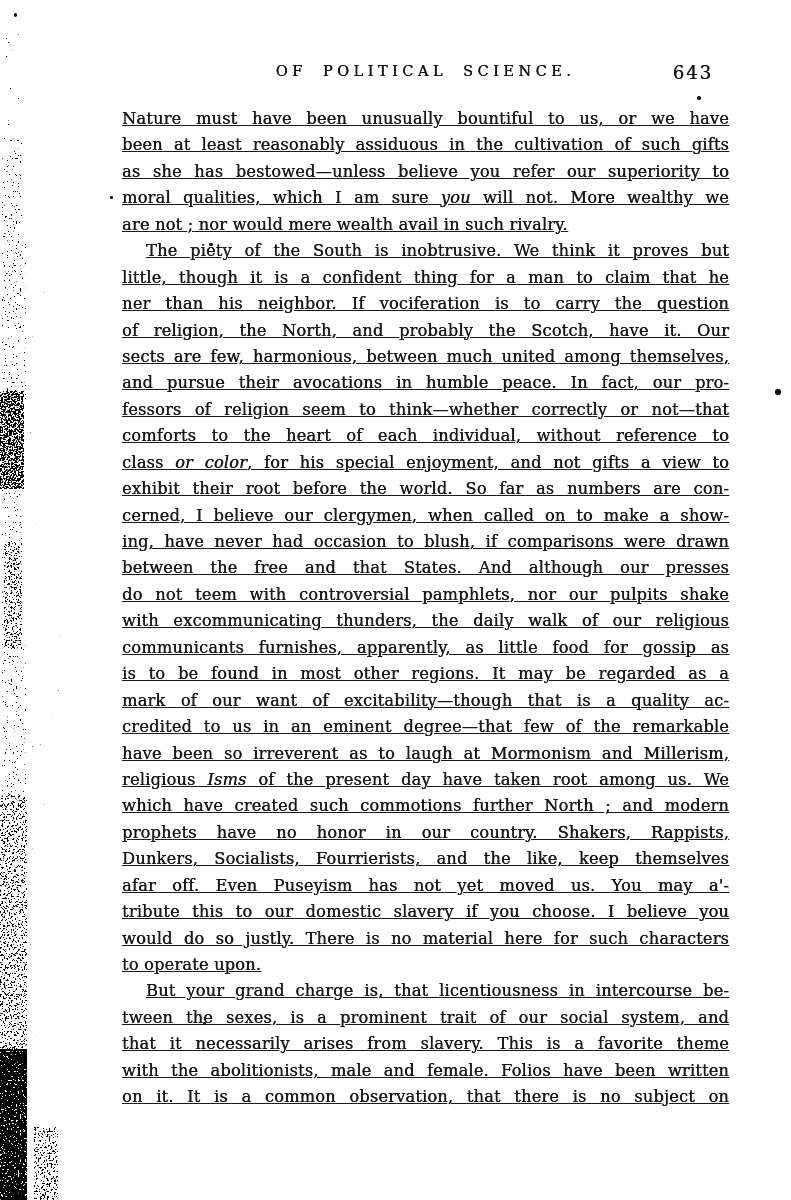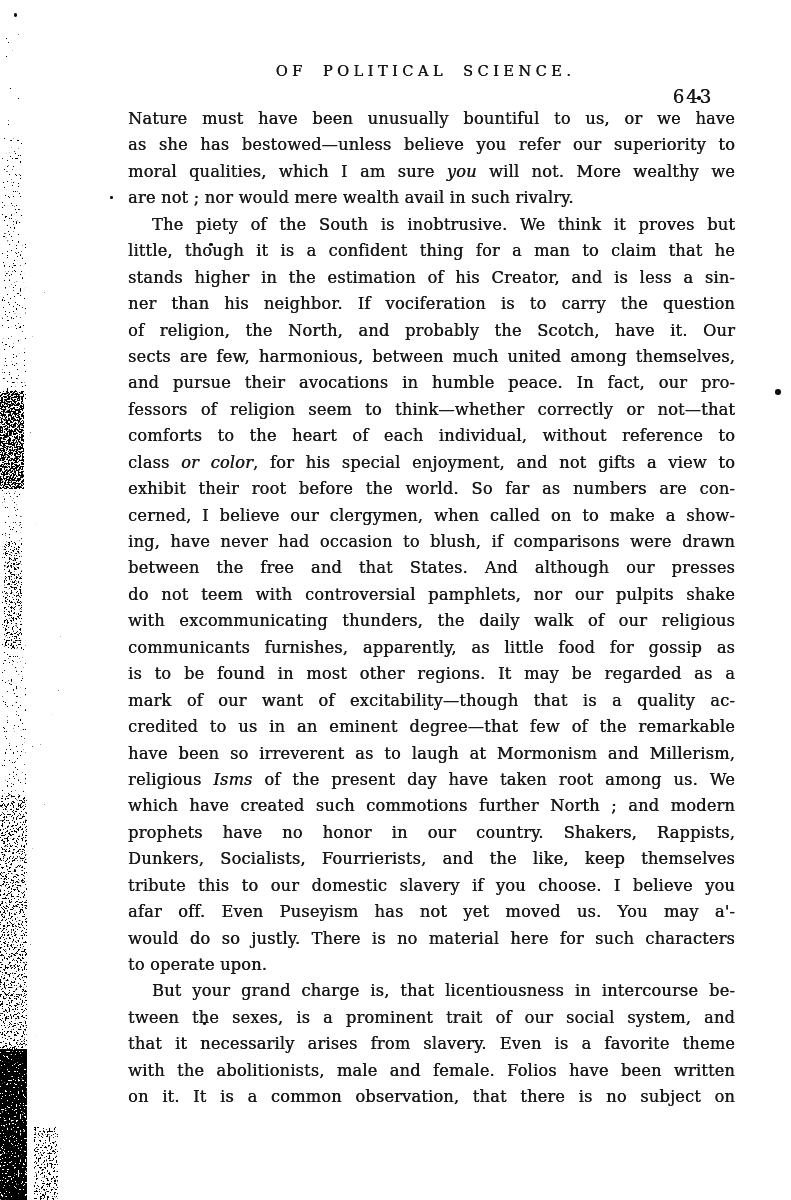--- a/index.html
+++ b/index.html
@@ -31,28 +31,28 @@
     text-shadow: 0.4px 0 0 currentColor;
   }
   .page-number {
     position: absolute;
     top: 62px;
     right: 78px;
     font-size: 18px;
     letter-spacing: 2px;
     color: #161616;
     text-shadow: 0.4px 0 0 currentColor;
-    margin-top: 24px;
   }
   
   .text-block {
     position: absolute;
     top: 106px;
-    left: 128px;
+    left: 122px;
     width: 607px;
+    text-decoration: underline;
   }
   .paragraph { margin: 0; padding: 0; }
   .line {
     height: 26.45px;
     line-height: 26.45px;
     font-size: 16.2px;
     letter-spacing: 0.2px;
     text-align: justify;
     text-align-last: justify;
     color: #191919;
@@ -122,28 +122,28 @@
   </svg>
 
   <div>
     <div class="running-title">OF POLITICAL SCIENCE.</div>
     <div class="page-number">643</div>
   </div>
 
   <div class="text-block">
       <div class="paragraph">
         <div class="line"><span>Nature must have been unusually bountiful to us, or we have</span></div>
+        <div class="line"><span>been at least reasonably assiduous in the cultivation of such gifts</span></div>
         <div class="line"><span>as she has bestowed—unless believe you refer our superiority to</span></div>
         <div class="line"><span>moral qualities, which I am sure </span><i>you</i><span> will not.  More wealthy we</span></div>
         <div class="line lastline"><span>are not ; nor would mere wealth avail in such rivalry.</span></div>
       </div>
       <div class="paragraph">
         <div class="line indent"><span>The piety of the South is inobtrusive.  We think it proves but</span></div>
         <div class="line"><span>little, though it is a confident thing for a man to claim that he</span></div>
-        <div class="line"><span>stands higher in the estimation of his Creator, and is less a sin-</span></div>
         <div class="line"><span>ner than his neighbor.  If vociferation is to carry the question</span></div>
         <div class="line"><span>of religion, the North, and probably the Scotch, have it.  Our</span></div>
         <div class="line"><span>sects are few, harmonious, between much united among themselves,</span></div>
         <div class="line"><span>and pursue their avocations in humble peace.  In fact, our pro-</span></div>
         <div class="line"><span>fessors of religion seem to think—whether correctly or not—that</span></div>
         <div class="line"><span>comforts to the heart of each individual, without reference to</span></div>
         <div class="line"><span>class </span><i>or color</i><span>, for his special enjoyment, and not gifts a view to</span></div>
         <div class="line"><span>exhibit their root before the world.  So far as numbers are con-</span></div>
         <div class="line"><span>cerned, I believe our clergymen, when called on to make a show-</span></div>
         <div class="line"><span>ing, have never had occasion to blush, if comparisons were drawn</span></div>
@@ -152,29 +152,29 @@
         <div class="line"><span>with excommunicating thunders, the daily walk of our religious</span></div>
         <div class="line"><span>communicants furnishes, apparently, as little food for gossip as</span></div>
         <div class="line"><span>is to be found in most other regions.  It may be regarded as a</span></div>
         <div class="line"><span>mark of our want of excitability—though that is a quality ac-</span></div>
         <div class="line"><span>credited to us in an eminent degree—that few of the remarkable</span></div>
         <div class="line"><span>have been so irreverent as to laugh at Mormonism and Millerism,</span></div>
         <div class="line"><span>religious </span><i>Isms</i><span> of the present day have taken root among us.  We</span></div>
         <div class="line"><span>which have created such commotions further North ; and modern</span></div>
         <div class="line"><span>prophets have no honor in our country.  Shakers, Rappists,</span></div>
         <div class="line"><span>Dunkers, Socialists, Fourrierists, and the like, keep themselves</span></div>
+        <div class="line"><span>afar off.  Even Puseyism has not yet moved us.  You may a'-</span></div>
         <div class="line"><span>tribute this to our domestic slavery if you choose.  I believe you</span></div>
-        <div class="line"><span>afar off.  Even Puseyism has not yet moved us.  You may a'-</span></div>
         <div class="line"><span>would do so justly.  There is no material here for such characters</span></div>
         <div class="line lastline"><span>to operate upon.</span></div>
       </div>
       <div class="paragraph">
         <div class="line indent"><span>But your grand charge is, that licentiousness in intercourse be-</span></div>
         <div class="line"><span>tween the sexes, is a prominent trait of our social system, and</span></div>
-        <div class="line"><span>that it necessarily arises from slavery.  Even is a favorite theme</span></div>
+        <div class="line"><span>that it necessarily arises from slavery.  This is a favorite theme</span></div>
         <div class="line"><span>with the abolitionists, male and female.  Folios have been written</span></div>
         <div class="line"><span>on it.  It is a common observation, that there is no subject on</span></div>
       </div>
     </div>
 
   <div class="speck" style="left:14px;  top:13px;   width:3px; height:4px;"></div>
   <div class="speck" style="left:110px; top:196px;  width:3px; height:3px;"></div>
   <div class="speck" style="left:209px; top:243px;  width:4px; height:3px;"></div>
   <div class="speck" style="left:697px; top:96px;   width:4px; height:4px;"></div>
   <div class="speck" style="left:775px; top:389px;  width:6px; height:6px;"></div>

